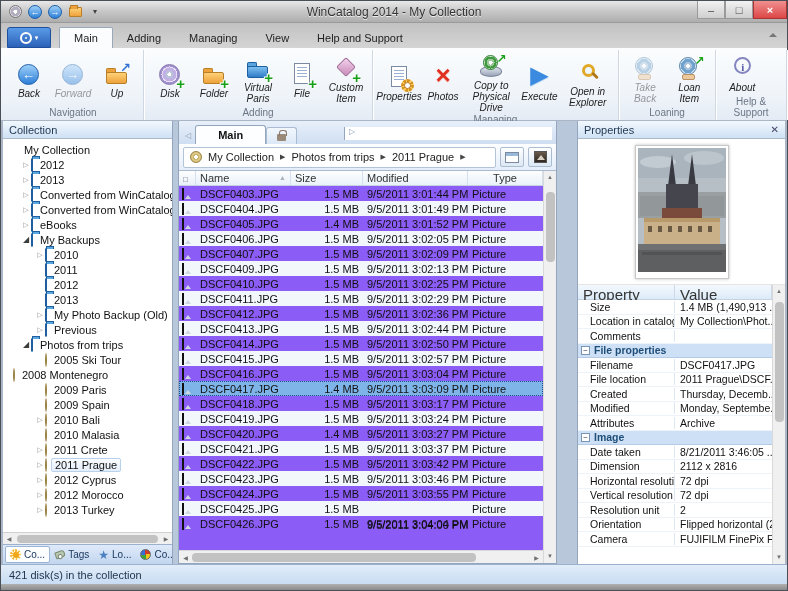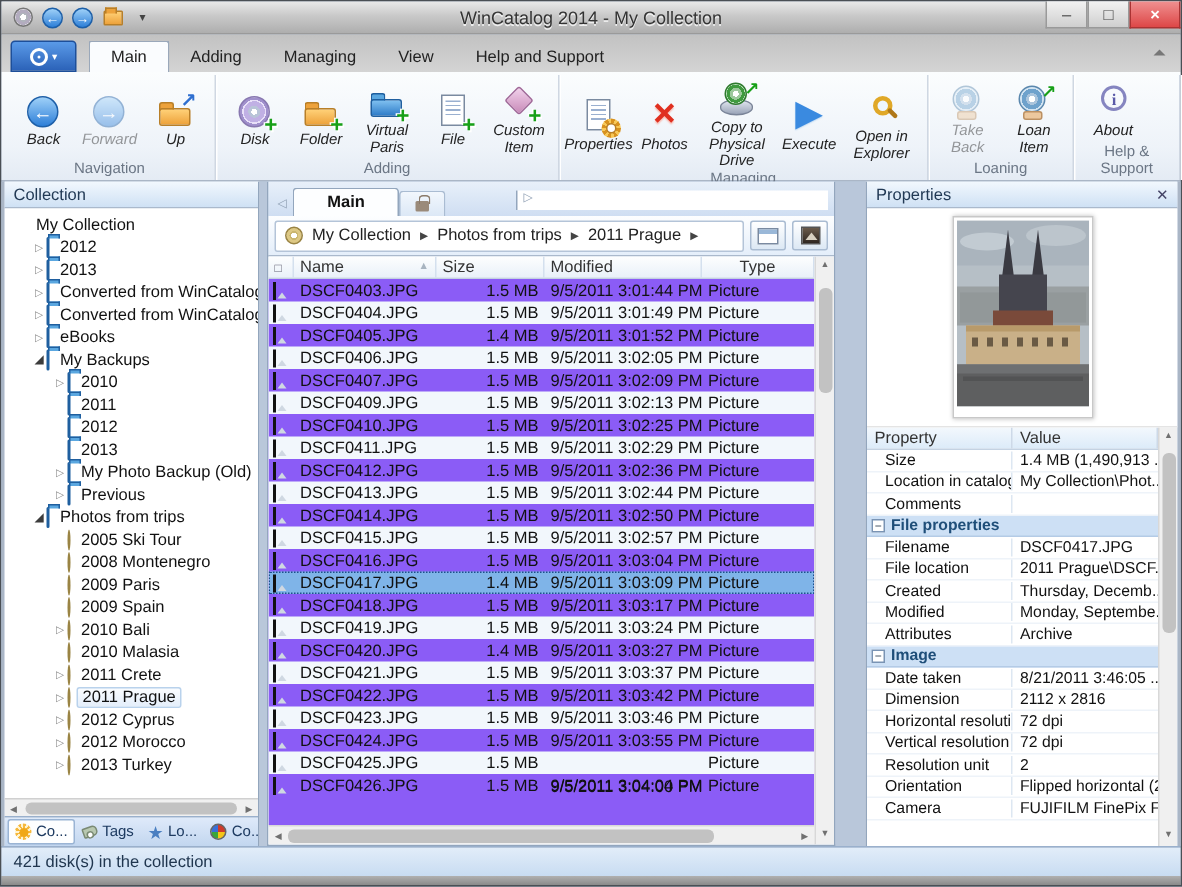--- a/index.html
+++ b/index.html
@@ -144,21 +144,21 @@
   .vscroll .thumb { width:9px; margin:2px auto; background:#c2c2c2; border-radius:4px; }
   .hscroll2 { height:13px; background:#f0f0f0; border-top:1px solid #d8d8d8; display:flex; align-items:center; }
 
   
   .rsplit { width:20px; background:#b9c7da; }
   .right { width:208px; display:flex; flex-direction:column; border-left:1px solid #93a6bd; background:#fff; }
   .preview { height:146px; background:#fff; display:flex; align-items:center; justify-content:center; border-bottom:1px solid #e4e4e4; }
   .photo-frame { border:1px solid #c8c8c8; padding:2px; background:#fff; box-shadow:0 0 3px rgba(0,0,0,.25); }
   .propwrap { flex:1; display:flex; overflow:hidden; }
   .propcols { flex:1; display:flex; flex-direction:column; overflow:hidden; }
-  .pheader { height:15px; display:flex; background:linear-gradient(180deg,#f3f8fd,#dcebf9); border-bottom:1px solid #c4d2e2; font-size:11px; color:#333; }
+  .pheader { height:15px; display:flex; background:linear-gradient(180deg,#f3f8fd,#dcebf9); border-bottom:1px solid #c4d2e2; font-size:15px; color:#333; }
   .pheader .ph { padding:1px 5px 0; border-right:1px solid #cdd9e8; }
   .prow { height:14.5px; display:flex; font-size:10.5px; color:#111; align-items:center; border-bottom:1px solid #eef3f9; }
   .prow .pn { width:97px; padding-left:12px; border-right:1px solid #dde7f2; white-space:nowrap; overflow:hidden; flex:none; }
   .prow .pv { flex:1; padding:0 5px; white-space:nowrap; overflow:hidden; }
   .prow.group { background:#cde0f5; color:#1f4e79; font-weight:bold; border-bottom:1px solid #b4cbe6; }
   .prow.group .gx { width:9px; height:9px; border:1px solid #7a94b4; background:#fff; margin:0 4px 0 3px; font:8px/7px "Liberation Sans",sans-serif; text-align:center; color:#345; flex:none; }
 
   
   .statusbar { height:20px; background:linear-gradient(180deg,#e2edf9,#c8dcf2); border-top:1px solid #9ab0cc; display:flex; align-items:center; padding:0 8px; font-size:11px; color:#20364f; }
   .bottomframe { height:6px; background:linear-gradient(180deg,#b0b0b0,#8a8a8a); }
@@ -421,21 +421,21 @@
           <div class="trow" style="padding-left: 18px;">
             <span class="texp open">◢</span>
             <span class="ticon"><span class="tfolder"></span></span>
             <span class="tlabel">Photos from trips</span>
           </div>
           <div class="trow" style="padding-left: 32px;">
             <span class="texp"></span>
             <span class="ticon"><span class="tdisc"></span></span>
             <span class="tlabel">2005 Ski Tour</span>
           </div>
-          <div class="trow" style="padding-left: 32px;">
+          <div class="trow" style="">
             <span class="texp"></span>
             <span class="ticon"><span class="tdisc"></span></span>
             <span class="tlabel">2008 Montenegro</span>
           </div>
           <div class="trow" style="padding-left: 32px;">
             <span class="texp"></span>
             <span class="ticon"><span class="tdisc"></span></span>
             <span class="tlabel">2009 Paris</span>
           </div>
           <div class="trow" style="padding-left: 32px;">

